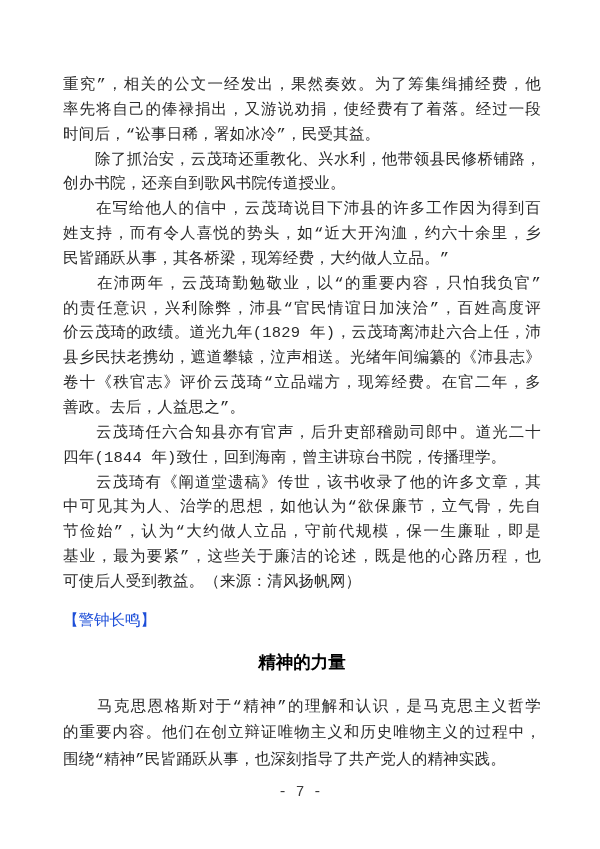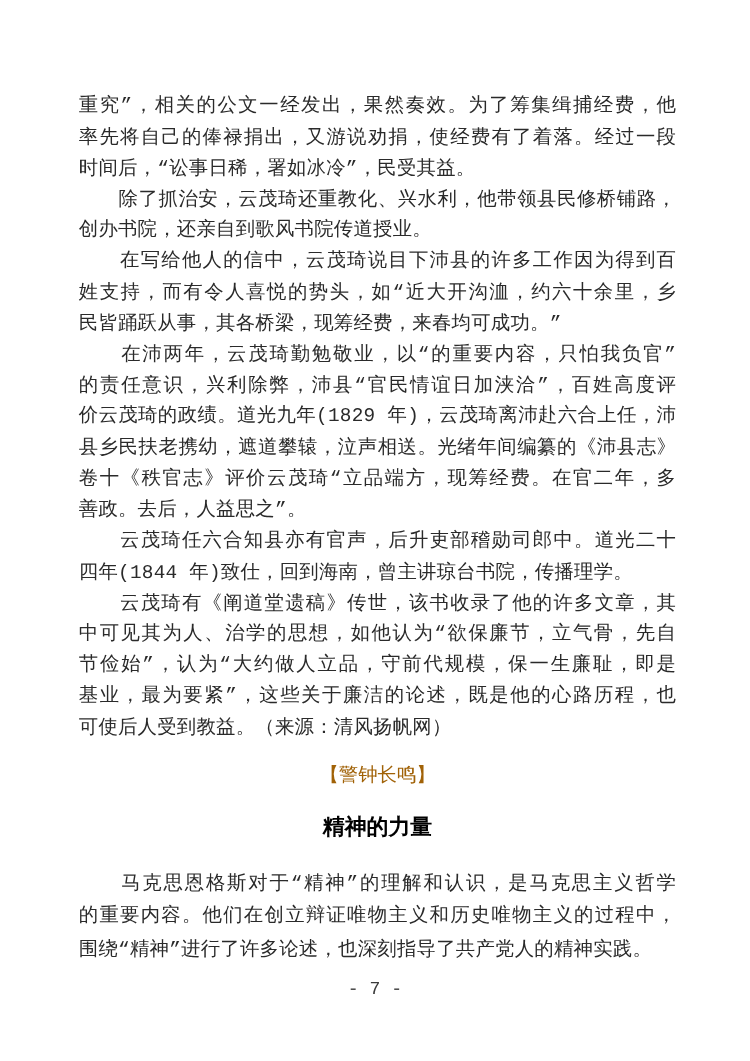--- a/index.html
+++ b/index.html
@@ -31,22 +31,21 @@
   }
   .line.fill {
     text-align: justify;
     text-align-last: justify;
     text-justify: inter-character;
   }
   .section-label {
     font-size: 15.5px;
     line-height: 25px;
     margin-top: 14px;
-    color: #a16207;
-    text-align: center;
+    color: #1d4ed8;
   }
   .article-title {
     margin-top: 16px;
     text-align: center;
     font-weight: bold;
     font-size: 17.5px;
     line-height: 26px;
     color: #000000;
   }
   .spirit-body {
@@ -73,21 +72,21 @@
   <div class="content">
 
     <div class="article-body">
       <div class="line fill">重究”，相关的公文一经发出，果然奏效。为了筹集缉捕经费，他</div>
       <div class="line fill">率先将自己的俸禄捐出，又游说劝捐，使经费有了着落。经过一段</div>
       <div class="line">时间后，“讼事日稀，署如冰冷”，民受其益。</div>
       <div class="line fill">　　除了抓治安，云茂琦还重教化、兴水利，他带领县民修桥铺路，</div>
       <div class="line">创办书院，还亲自到歌风书院传道授业。</div>
       <div class="line fill">　　在写给他人的信中，云茂琦说目下沛县的许多工作因为得到百</div>
       <div class="line fill">姓支持，而有令人喜悦的势头，如“近大开沟洫，约六十余里，乡</div>
-      <div class="line">民皆踊跃从事，其各桥梁，现筹经费，来春均可成功。”</div>
+      <div class="line">民皆踊跃从事，其各桥梁，现筹经费，大约做人立品。”</div>
       <div class="line fill">　　在沛两年，云茂琦勤勉敬业，以“的重要内容，只怕我负官”</div>
       <div class="line fill">的责任意识，兴利除弊，沛县“官民情谊日加浃洽”，百姓高度评</div>
       <div class="line fill">价云茂琦的政绩。道光九年(1829 年)，云茂琦离沛赴六合上任，沛</div>
       <div class="line fill">县乡民扶老携幼，遮道攀辕，泣声相送。光绪年间编纂的《沛县志》</div>
       <div class="line fill">卷十《秩官志》评价云茂琦“立品端方，现筹经费。在官二年，多</div>
       <div class="line">善政。去后，人益思之”。</div>
       <div class="line fill">　　云茂琦任六合知县亦有官声，后升吏部稽勋司郎中。道光二十</div>
       <div class="line">四年(1844 年)致仕，回到海南，曾主讲琼台书院，传播理学。</div>
       <div class="line fill">　　云茂琦有《阐道堂遗稿》传世，该书收录了他的许多文章，其</div>
       <div class="line fill">中可见其为人、治学的思想，如他认为“欲保廉节，立气骨，先自</div>
@@ -96,19 +95,19 @@
       <div class="line">可使后人受到教益。（来源：清风扬帆网）</div>
     </div>
 
     <div class="section-label">【警钟长鸣】</div>
 
     <div class="article-title">精神的力量</div>
 
     <div class="spirit-body">
       <div class="line fill">　　马克思恩格斯对于“精神”的理解和认识，是马克思主义哲学</div>
       <div class="line fill">的重要内容。他们在创立辩证唯物主义和历史唯物主义的过程中，</div>
-      <div class="line">围绕“精神”进行了许多论述，也深刻指导了共产党人的精神实践。</div>
+      <div class="line">围绕“精神”民皆踊跃从事，也深刻指导了共产党人的精神实践。</div>
     </div>
 
   </div>
 
   <div class="page-number">- 7 -</div>
 </div>
 
 </body></html>

